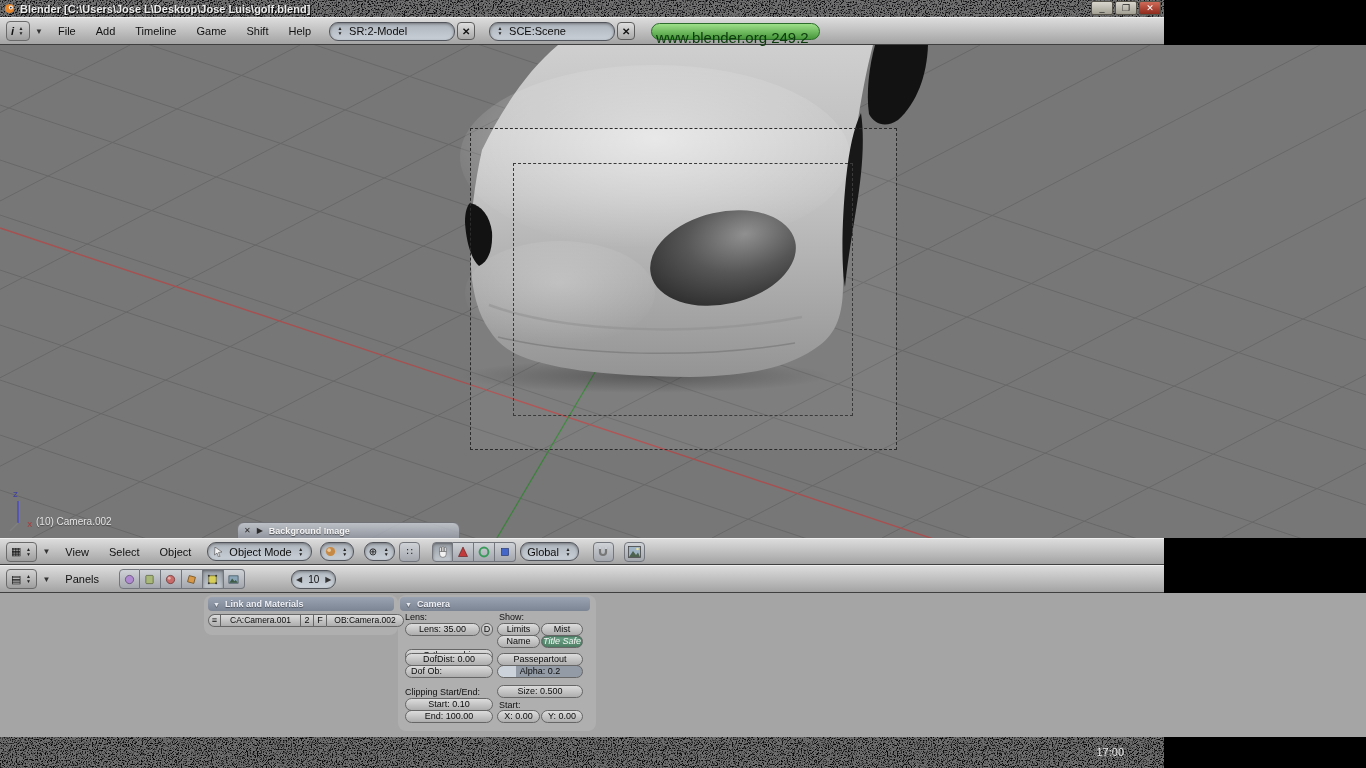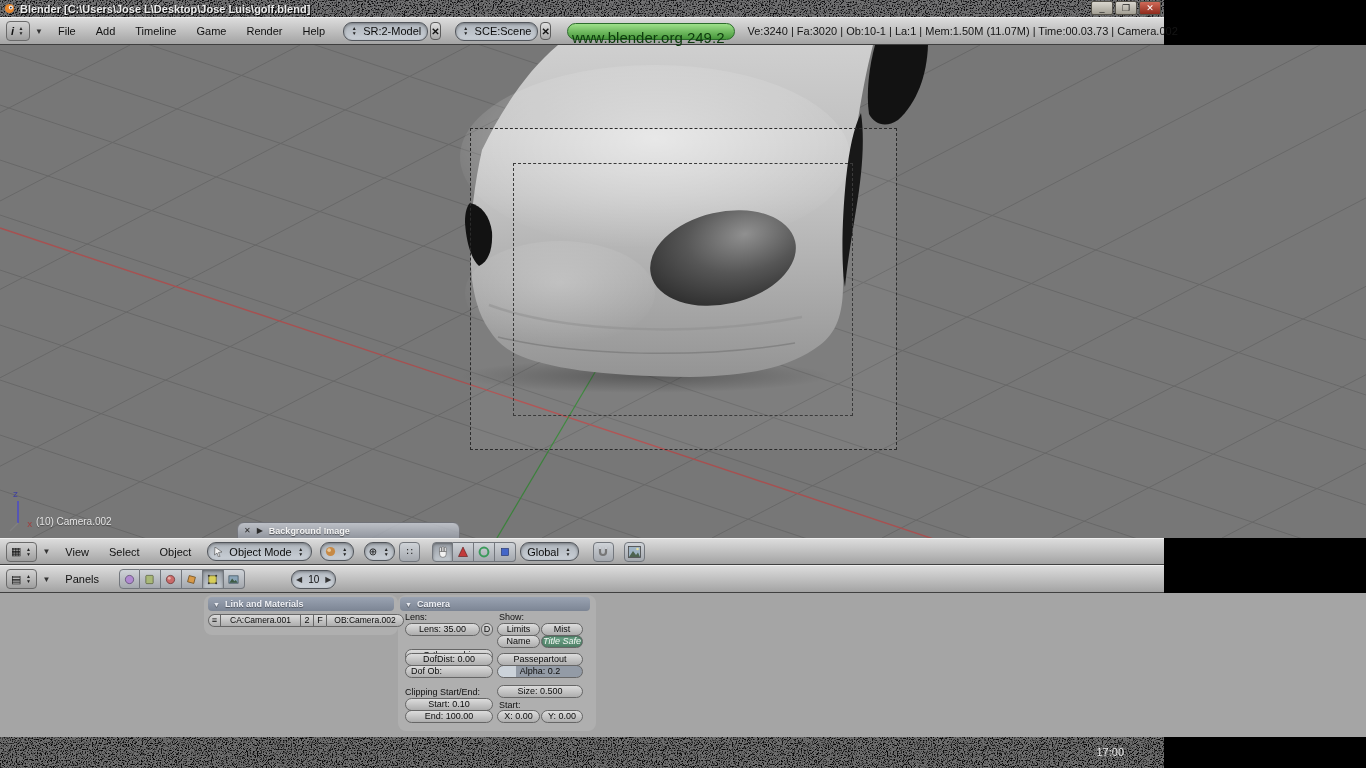--- a/index.html
+++ b/index.html
@@ -130,21 +130,21 @@
       <span class="stepper">
           <span>▲</span>
           <span>▼</span>
         </span>
     </div>
     <span class="collapse-tri">▼</span>
     <span class="menu-item">File</span>
     <span class="menu-item">Add</span>
     <span class="menu-item">Timeline</span>
     <span class="menu-item">Game</span>
-    <span class="menu-item">Render</span>
+    <span class="menu-item">Shift</span>
     <span class="menu-item">Help</span>
     <div class="combo" style="width:126px;margin-left:8px;text-align:center;">
       <span class="stepper">
           <span>▲</span>
           <span>▼</span>
         </span>
       <span>SR:2-Model</span>
     </div>
     <div class="xbtn">✕</div>
     <div class="combo" style="width:126px;margin-left:14px;">
@@ -156,21 +156,20 @@
     </div>
     <div class="xbtn">✕</div>
     <div class="badge">
       <svg width="11" height="11" viewBox="0 0 12 12">
         <circle cx="6" cy="6" r="5" fill="#e8862c"></circle>
           <circle cx="7.4" cy="5" r="2.2" fill="#ffffff"></circle>
           <circle cx="7.4" cy="5" r="1" fill="#273248"></circle>
       </svg>
       <span>www.blender.org 249.2</span>
     </div>
-    <span class="stats">Ve:3240 | Fa:3020 | Ob:10-1 | La:1 | Mem:1.50M (11.07M) | Time:00.03.73 | Camera.002</span>
   </div>
 
   <div class="viewport">
     <svg class="vp-svg" width="1366" height="493" viewBox="0 0 1366 493">
       <defs>
         <linearGradient id="bodyGrad" x1="0" y1="0" x2="0" y2="1">
           <stop offset="0" stop-color="#dbdbdb"></stop>
             <stop offset="0.45" stop-color="#c3c3c3"></stop>
             <stop offset="1" stop-color="#949494"></stop>
         </linearGradient>

